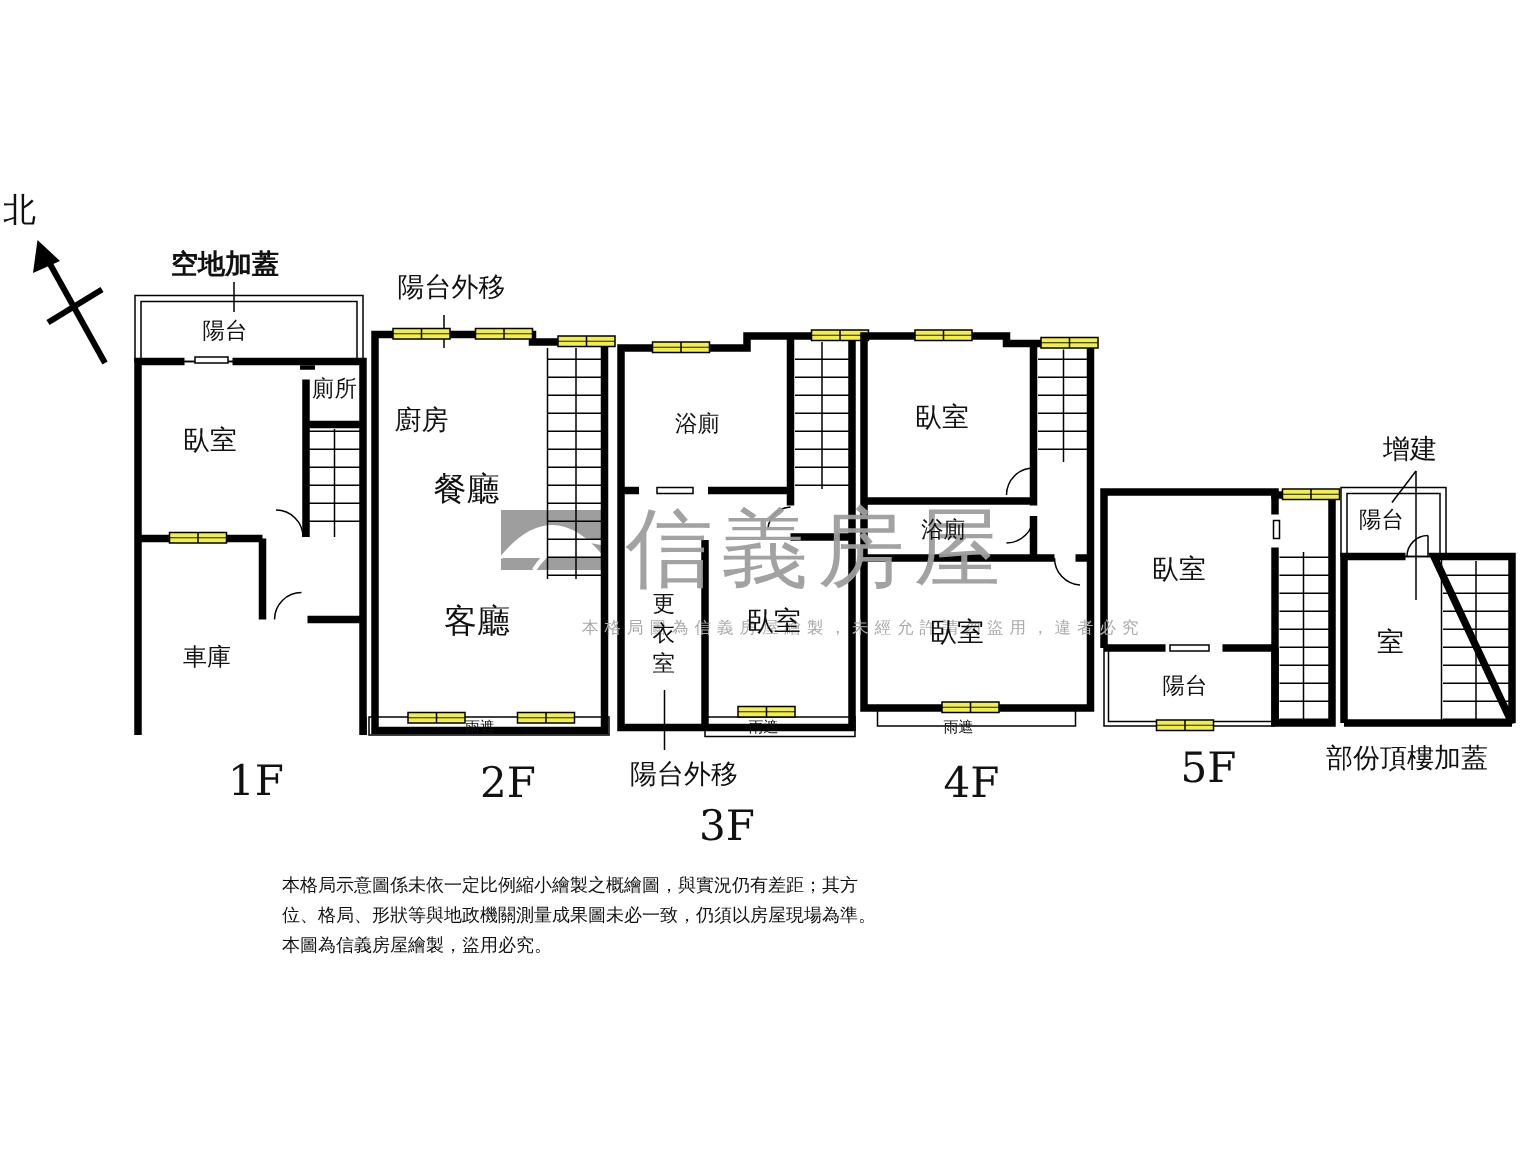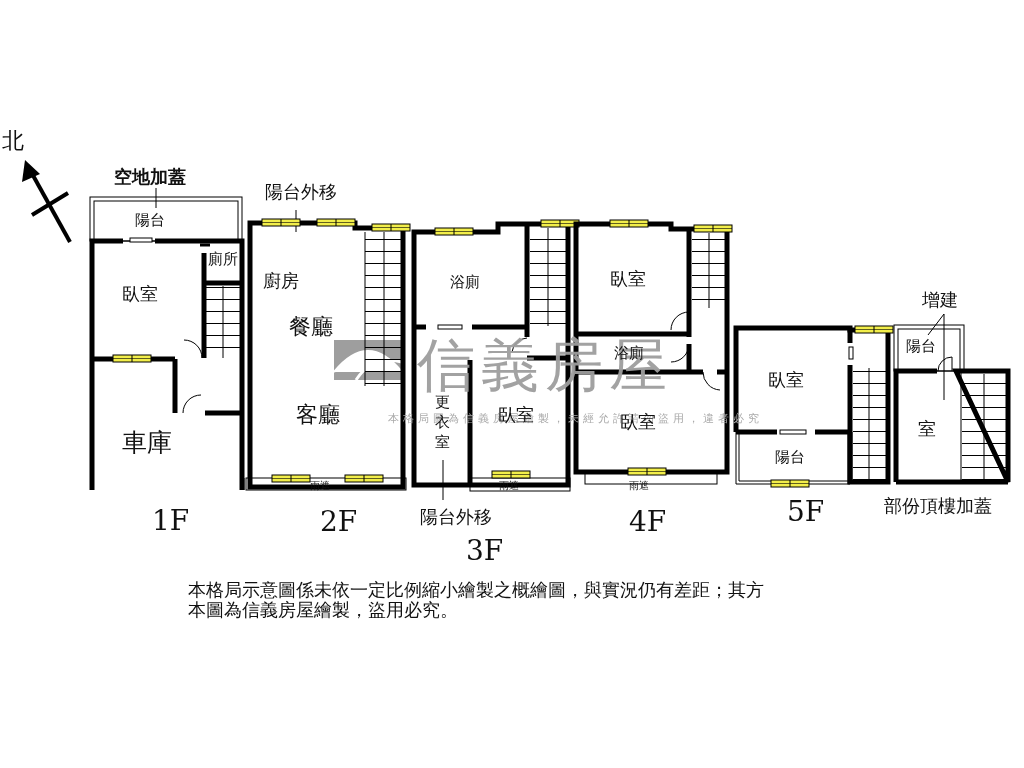--- a/index.html
+++ b/index.html
@@ -3,23 +3,23 @@
 <meta charset="utf-8">
 <style>
   html, body { margin: 0; padding: 0; background: #ffffff; }
   body { width: 1024px; height: 768px; position: relative; overflow: hidden; font-family: "DejaVu Sans", sans-serif; }
   #plan { position: absolute; left: 0; top: 0; width: 1024px; height: 768px; }
   .lbl { position: absolute; white-space: nowrap; color: #111; font-family: "DejaVu Sans", sans-serif; line-height: 1; }
   .s18 { font-size: 18px; }
   .s15 { font-size: 15px; }
   .s14 { font-size: 10px; }
   .s22 { font-size: 22px; }
-  .s24 { font-size: 25px; }
+  .s24 { font-size: 16px; }
   .floor { position: absolute; font-family: "DejaVu Serif", serif; font-size: 28px; color: #111; line-height: 1; }
-  .note { position: absolute; left: 188px; top: 580px; font-size: 18px; line-height: 20px; color: #111; }
+  .note { position: absolute; left: 188px; top: 580px; font-size: 12px; line-height: 20px; color: #111; }
   .note div { white-space: nowrap; }
   .wm-big { position: absolute; left: 417px; top: 336px; font-size: 58px; color: #9e9e9e; letter-spacing: 6px; line-height: 1; opacity: 0.95; }
   .wm-small { position: absolute; left: 352px; top: 413px; font-size: 11px; color: #aaaaaa; letter-spacing: 4px; line-height: 1; margin-left: 36px; }
   .north { position: absolute; left: 2px; top: 130px; font-size: 22px; color: #111; line-height: 1; }
 </style>
 </head>
 <body>
 
 <svg id="plan" viewBox="0 0 1024 768" xmlns="http://www.w3.org/2000/svg">
   <defs>
@@ -184,14 +184,15 @@
 <div class="lbl s15" style="left:775px;top:450px;">陽台</div>
 <div class="floor" style="left:787px;top:498px;">5F</div>
 
 <div class="lbl s18" style="left:922px;top:291px;">增建</div>
 <div class="lbl s15" style="left:906px;top:339px;">陽台</div>
 <div class="lbl s18" style="left:918px;top:420px;">室</div>
 <div class="lbl s18" style="left:884px;top:497px;">部份頂樓加蓋</div>
 
 <div class="note">
   <div>本格局示意圖係未依一定比例縮小繪製之概繪圖，與實況仍有差距；其方</div>
+  <div>位、格局、形狀等與地政機關測量成果圖未必一致，仍須以房屋現場為準。</div>
   <div>本圖為信義房屋繪製，盜用必究。</div>
 </div>
 
 </body></html>

